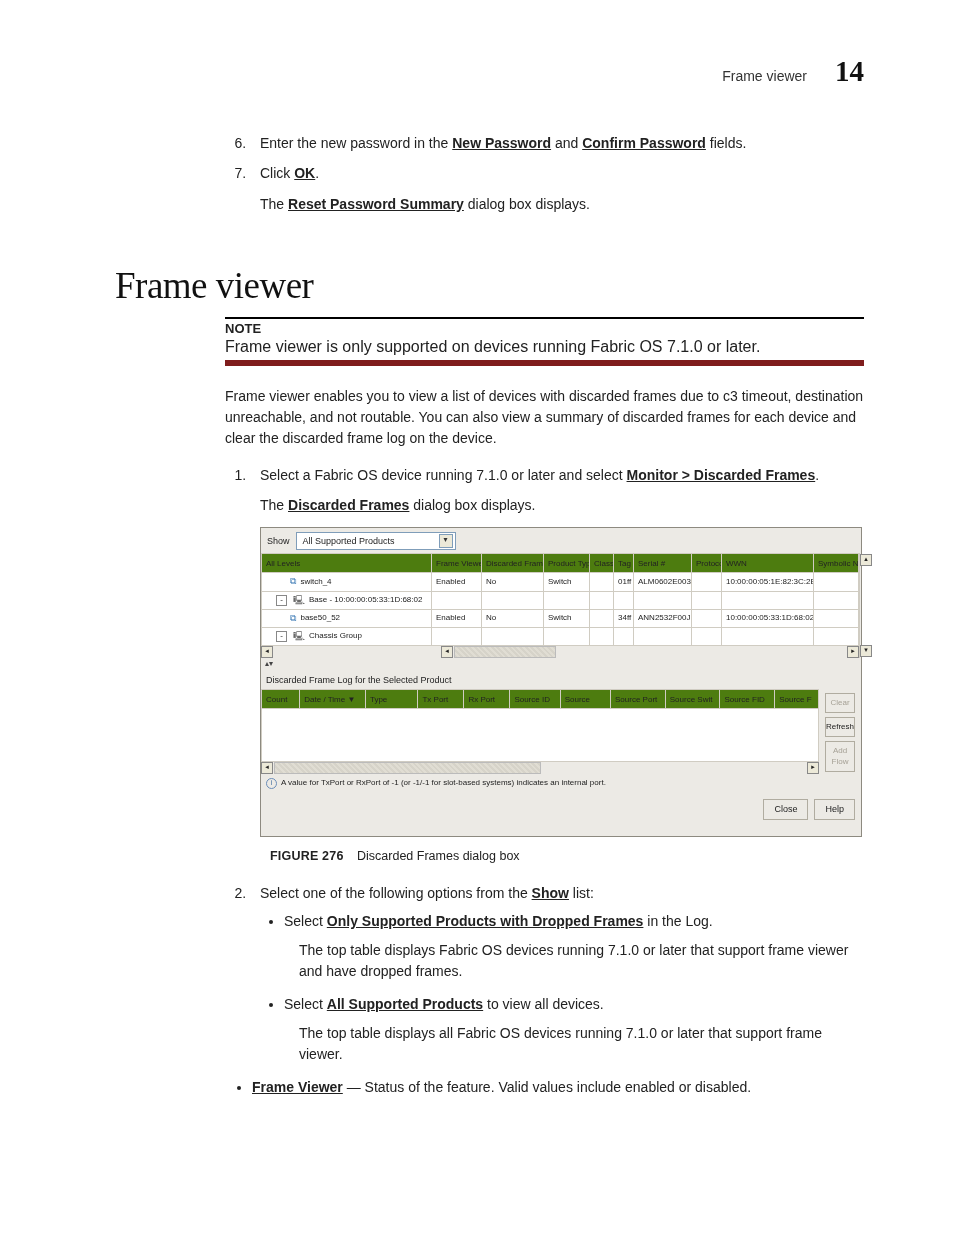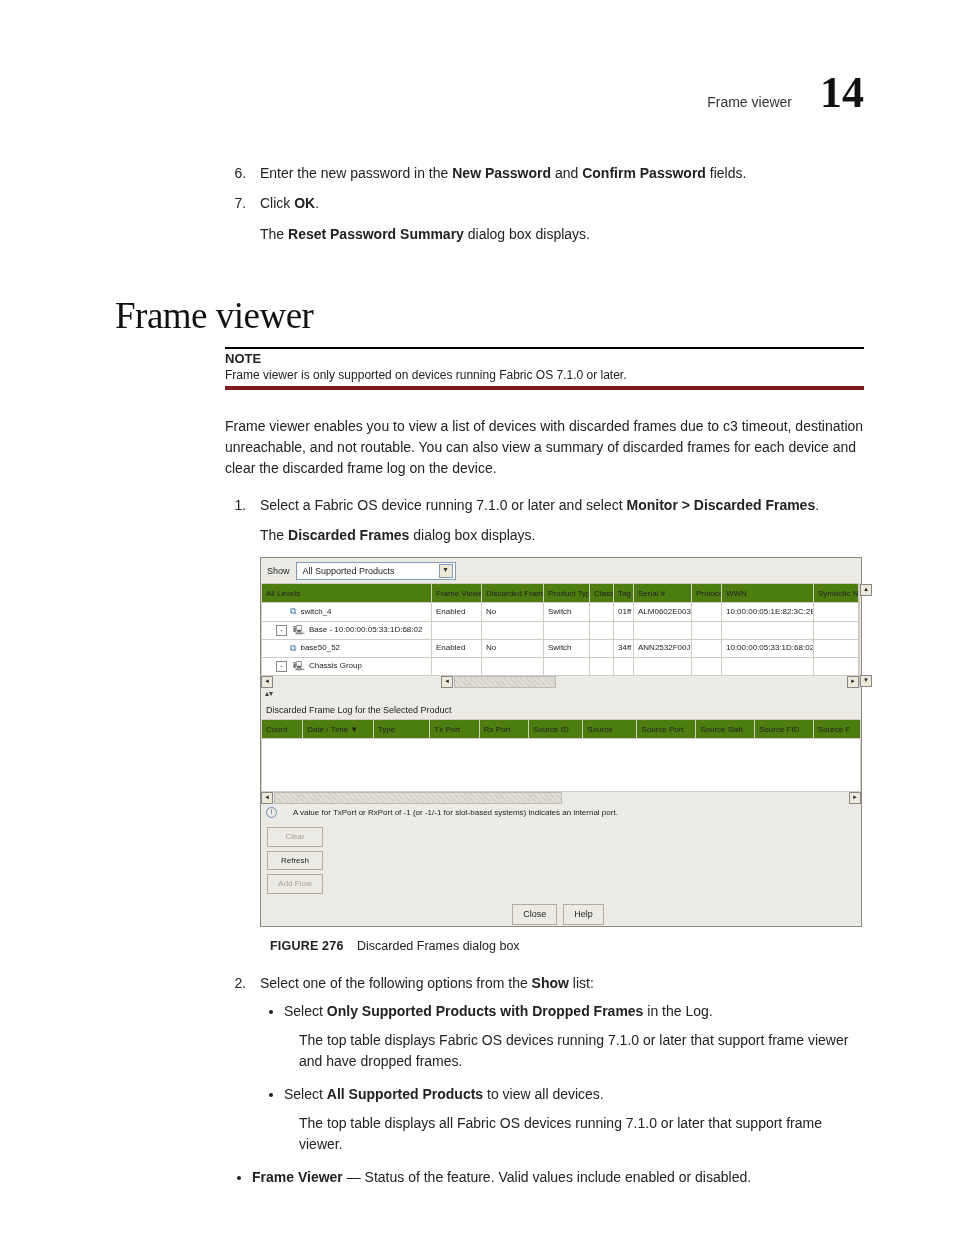--- a/index.html
+++ b/index.html
@@ -15,46 +15,46 @@
     padding: 55px 90px 60px 115px;
   }
   .running-head {
     display: flex;
     justify-content: flex-end;
     align-items: baseline;
     gap: 28px;
     margin-bottom: 45px;
   }
   .rh-text { font-size: 14px; color: #333; }
-  .rh-num { font-size: 44px; font-weight: bold; font-family: "Times New Roman", serif; color: #111; margin-top: 12px; }
+  .rh-num { font-size: 29px; font-weight: bold; font-family: "Times New Roman", serif; color: #111; }
   .step-list { list-style: decimal; padding-left: 135px; margin: 0; }
   .step-list > li { margin-bottom: 10px; padding-left: 10px; line-height: 1.45; }
   .step-sub { margin: 10px 0 10px 0; line-height: 1.45; }
   h1.section-title {
     font-family: "Times New Roman", serif;
     font-weight: normal;
     font-size: 37px;
     letter-spacing: -0.5px;
     margin: 50px 0 10px 0;
     color: #111;
   }
   .body-indent { margin-left: 110px; }
-  .note-bar { border-top: 2px solid #000; border-bottom: 4px solid #7f1d1d; padding: 2px 0 4px 0; margin-bottom: 26px; }
+  .note-bar { border-top: 2px solid #000; border-bottom: 6px solid #7f1d1d; padding: 2px 0 4px 0; margin-bottom: 20px; }
   .note-bar > .note-label { font-weight: bold; font-size: 13px; }
-  .note-bar > .note-body { font-size: 12px; margin-top: 2px; }
+  .note-bar > .note-body { font-size: 16px; margin-top: 2px; }
   .para { line-height: 1.5; margin: 16px 0; }
   h2.subsection {
     font-family: "Times New Roman", serif;
     font-weight: normal;
     font-size: 24px;
     letter-spacing: -0.3px;
     margin: 30px 0 10px 0;
     color: #111;
   }
-  .bold { font-weight: bold; }
+  .bold { font-weight: bold; text-decoration: underline; }
   .link { color: #0b64a8; }
   .bullets { list-style: disc; padding-left: 24px; }
   .bullets > li { margin: 8px 0 4px 0; line-height: 1.5; }
   .bullets .sub-para { margin: 8px 0 12px 15px; line-height: 1.5; }
   .figure-caption { font-size: 12.5px; margin: 10px 0 18px 0; }
   .figure-caption .fc-num { font-weight: bold; letter-spacing: 0.2px; margin-right: 10px; padding-left: 10px; }
 
   
   .dialog {
     width: 600px;
@@ -98,29 +98,29 @@
   .ico-sw { color: #3676b3; font-size: 9px; }
   .ico-chassis { color: #6a6a6a; font-size: 9px; }
   .vscroll { width: 13px; border-left: 1px solid #d0ccc2; display: flex; flex-direction: column; justify-content: space-between; align-items: center; padding: 1px 0;}
   .arrow-box { width: 10px; height: 10px; border: 1px solid #888; background: #ece9d8; font-size: 7px; text-align: center; line-height: 8px; }
   .upper-zone { display: flex; }
   .upper-zone-left { flex: 1 1 auto; }
   .hscroll { height: 12px; display: flex; align-items: center; background: #eceae5; }
   .hscroll .track { flex: 1; height: 10px; border: 1px solid #bbb; background: repeating-linear-gradient(45deg,#d6d3c9,#d6d3c9 2px,#e0ddd3 2px,#e0ddd3 4px); margin: 0 1px; }
   .small-arrow-indicator { font-size: 8px; padding: 0 0 2px 4px; color: #444; }
   .section-label { font-size: 9px; padding: 3px 5px 2px 5px; }
-  .log-zone { display:flex;flex-direction:column; }
+  .log-zone { display:flex; }
   .log-zone-left { flex: 1 1 auto; }
   .log-buttons { width: 56px; display:flex; flex-direction: column; gap: 4px; padding: 4px 6px; }
   .log-btn { border: 1px solid #b0aca0; background: #eceae5; font-size: 8px; padding: 3px 0; text-align: center; }
   .log-btn.disabled { color: #a6a196; text-align: center; }
   table.grid.log td { height: 48px; }
-  .footnote { font-size: 8px; padding: 3px 5px 4px 5px; background: #eceae5; display:flex; gap:16px; }
+  .footnote { font-size: 8px; padding: 3px 5px 4px 5px; background: #eceae5; display:flex; align-items:center; gap:4px; }
   .footnote-ico { border: 1px solid #6b8db8; border-radius: 50%; width: 9px; height: 9px; text-align: center; font-size: 7px; line-height: 8px; color: #3b6a9e; }
-  .footer-btns { display:flex; justify-content:center; gap: 6px; padding: 6px 6px 1px 0; }
+  .footer-btns { display:flex; justify-content:flex-end; gap: 6px; padding: 6px 6px 16px 0; }
   .footer-btn { border: 1px solid #b0aca0; background: #eceae5; font-size: 9px; padding: 3px 10px; }
 </style>
 </head>
 <body>
 
 <div class="page">
 
   <div class="running-head">
     <span class="rh-text">Frame viewer</span>
     <span class="rh-num">14</span>

